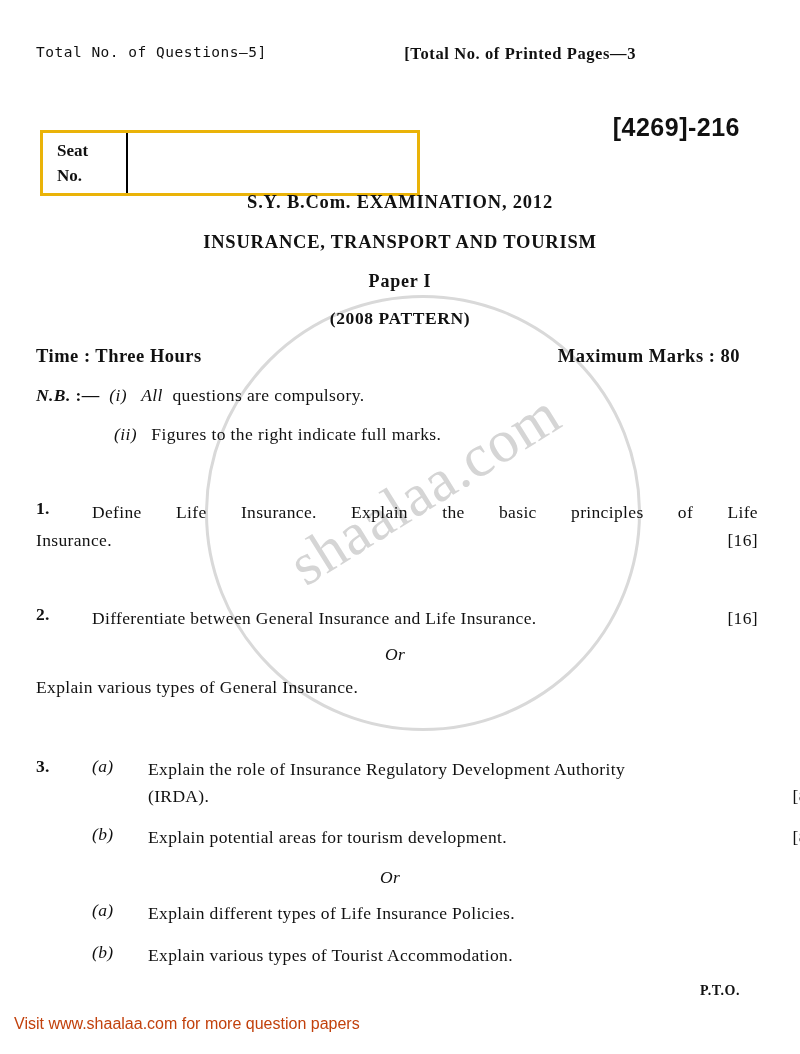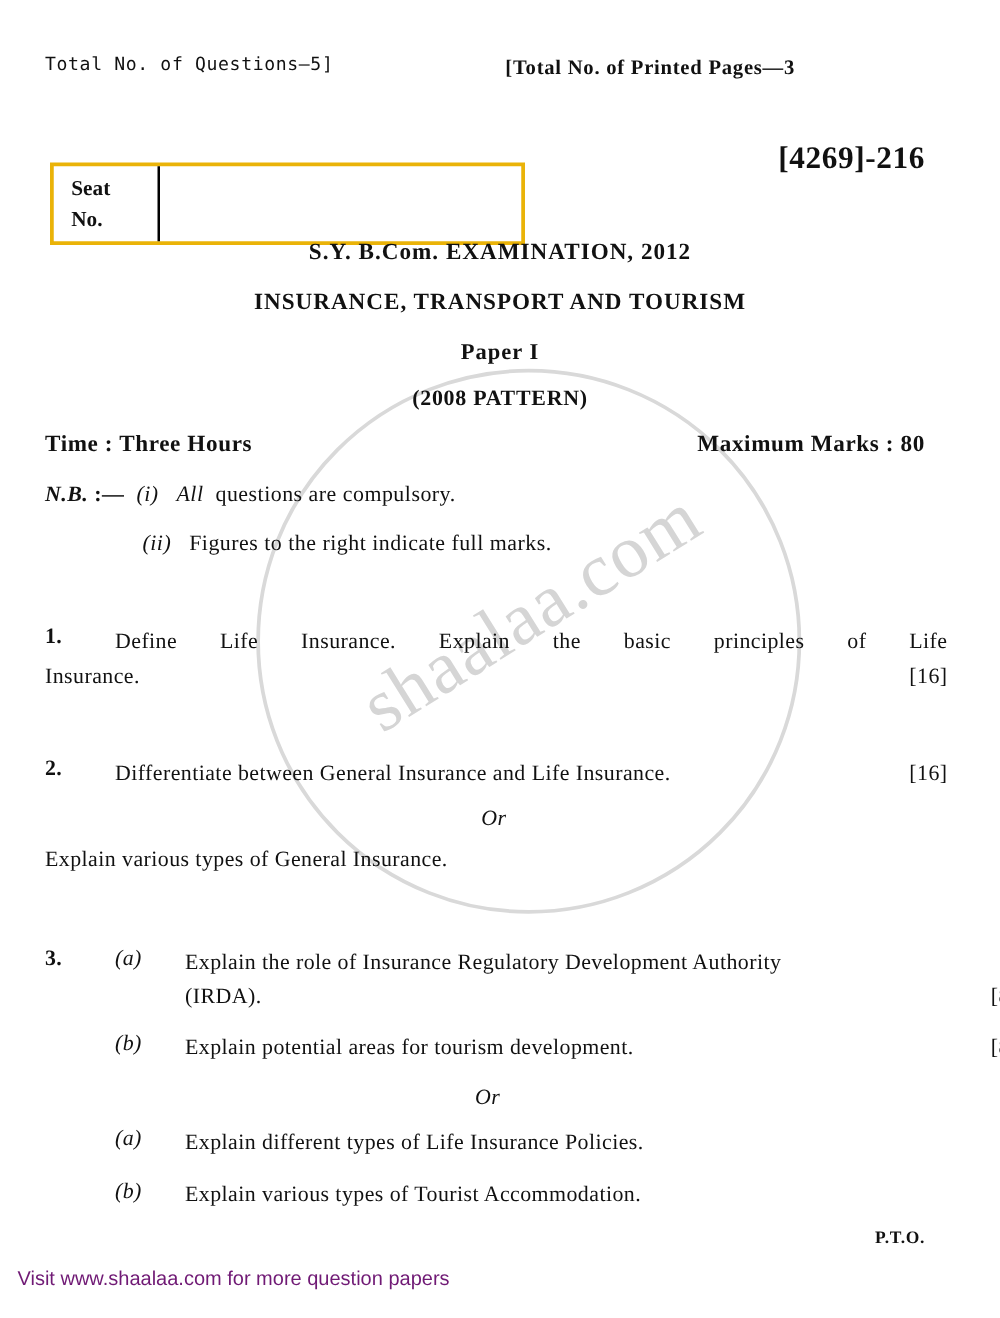--- a/index.html
+++ b/index.html
@@ -118,21 +118,21 @@
     background: transparent;
   }
 
   .code {
     position: absolute;
     right: 60px;
     top: 113px;
     font-size: 25px;
     font-weight: bold;
     letter-spacing: 0.5px;
-    font-family: Liberation Serif, serif;
+    font-family: Liberation Sans, sans-serif;
   }
 
   
   .center-line {
     position: absolute;
     left: 0;
     width: 800px;
     text-align: center;
     font-family: "Liberation Serif", serif;
     font-weight: bold;
@@ -195,21 +195,21 @@
     font-size: 14px;
     font-weight: bold;
     letter-spacing: 0.5px;
   }
   .footer {
     position: absolute;
     left: 14px;
     top: 1015px;
     font-family: "Liberation Sans", sans-serif;
     font-size: 16px;
-    color: #701a75;
+    color: #c2410c;
   }
 </style>
 </head>
 <body>
 
 <div class="page">
 
   <div class="watermark"></div>
   <div class="watermark-text">shaalaa.com</div>
 

